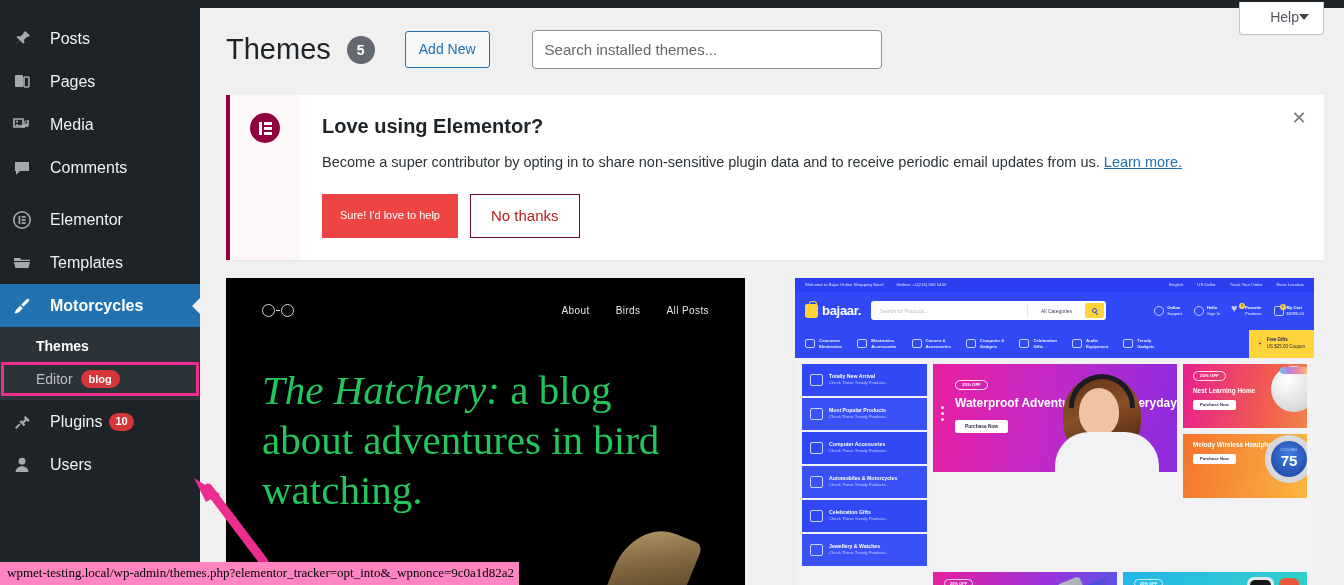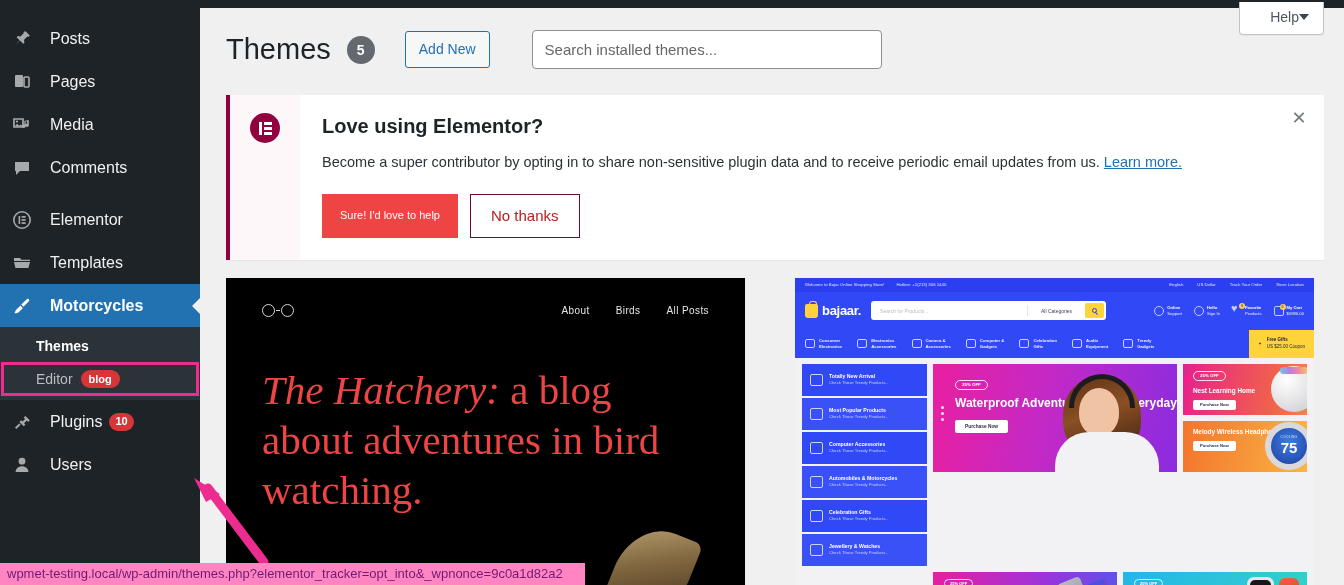--- a/index.html
+++ b/index.html
@@ -252,21 +252,21 @@
   
   .hatchery { background: #000; width: 100%; height: 100%; padding: 26px 36px; position: relative; }
   .hatch-nav { display: flex; justify-content: space-between; align-items: center; }
   .hatch-logo { display: flex; gap: 1px; align-items: center; }
   .ring { width: 13px; height: 13px; border: 1.5px solid #d8d8d8; border-radius: 50%; }
   .ring-bridge { width: 4px; height: 1.5px; background: #d8d8d8; }
   .hatch-links { display: flex; gap: 26px; }
   .hatch-links span { color: #e6e6e6; font-size: 10px; letter-spacing: .4px; }
   .hatch-head {
     margin-top: 48px;
-    color: #ef4444;
+    color: #22c55e;
     font-family: "Liberation Serif", serif;
     font-size: 41px;
     line-height: 1.22;
     max-width: 420px;
   }
   .hatch-head em { font-style: italic; }
   .feather {
     position: absolute;
     right: 56px; bottom: -30px;
     width: 74px; height: 90px;
@@ -466,21 +466,21 @@
     border-radius: 34px 34px 0 0;
   }
   .bj-hoodie {
     position: absolute; left: 6px; bottom: 0;
     width: 104px; height: 40px;
     background: #f2f2f4;
     border-radius: 34px 34px 0 0;
   }
   .bj-col { width: 124px; flex: 0 0 auto; display: flex; flex-direction: column; gap: 6px; }
   .bj-prod {
-    height: 51px;
+    height: 64px;
     position: relative;
     padding: 7px 0 0 10px;
     overflow: hidden;
   }
   .bj-prod.p1 { background: linear-gradient(100deg,#e81f8e 0%, #f0604d 70%, #f3834a 100%); }
   .bj-prod.p2 { background: linear-gradient(100deg,#f4742c 0%, #f79a3b 60%, #fbb63f 100%); }
   .bj-prod-title { font-size: 6.4px; font-weight: 700; color: #fff; line-height: 1.24; }
   .bj-prod-buy {
     margin-top: 5px;
     display: inline-block;
@@ -586,25 +586,25 @@
     left: 186px; top: 478px;
     width: 90px; height: 88px;
     pointer-events: none;
   }
 
   
   .statusbar {
     position: absolute;
     left: 0; bottom: 0;
     background: #ff85c2;
-    color: #701a75;
+    color: #000000;
     font-size: 13px;
-    padding: 3px 22px 4px 7px;
+    padding: 3px 5px 4px 7px;
     white-space: nowrap;
-    font-family: Liberation Sans, sans-serif;
+    font-family: Liberation Serif, serif;
     z-index: 40;
   }
 </style>
 </head>
 <body>
 
 <div class="app">
 
   <nav class="sidebar">
     <div class="topstrip"></div>

